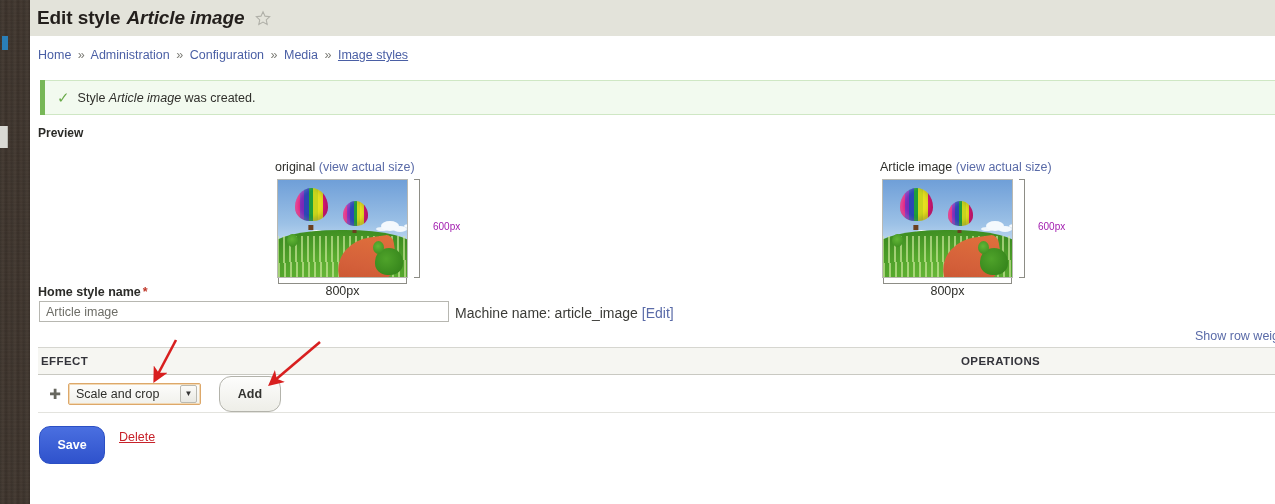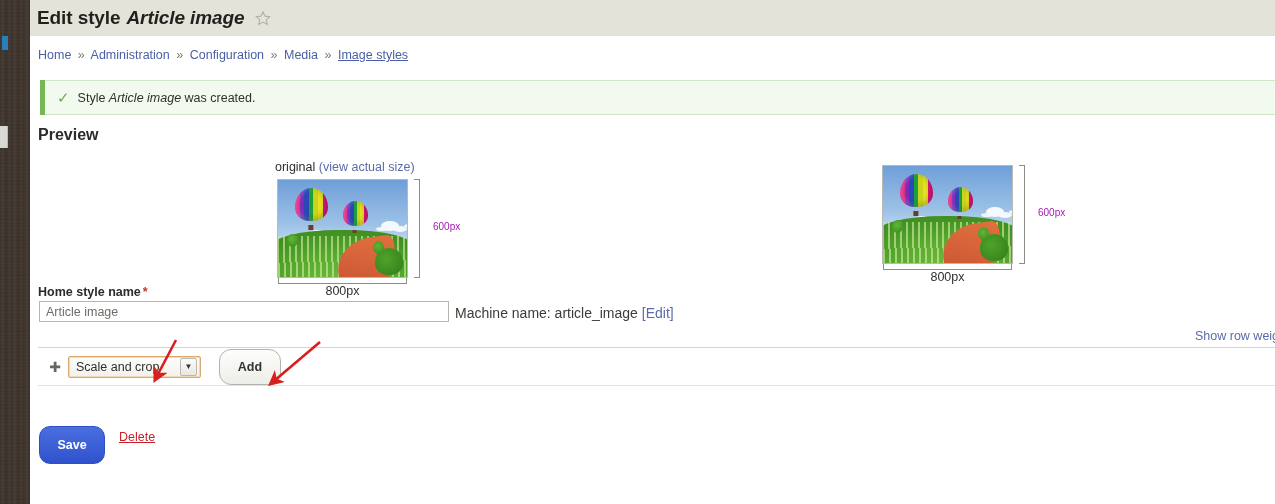--- a/index.html
+++ b/index.html
@@ -75,21 +75,21 @@
   .status-msg .check {
     margin-left: 17px; margin-right: 8px;
     color: #6aab4a; font-size: 15px; line-height: 1;
   }
   .status-msg .txt { font-size: 12.5px; color: #2f2f2b; }
   .status-msg .txt .ital { font-style: italic; }
 
   
   .preview-label {
     position: absolute; left: 38px; top: 126px;
-    font-size: 16px; font-weight: bold; color: #2b2b28;
+    font-size: 12px; font-weight: bold; color: #2b2b28;
   }
   .preview-pane { position: absolute; top: 160px; }
   .preview-pane.left  { left: 240px; }
   .preview-pane.right { left: 845px; }
   .preview-caption {
     font-size: 12.5px; color: #2f2f2b; white-space: nowrap;
     margin-left: 35px;
   }
   .preview-caption a { color: #5a6ba8; text-decoration: none; }
   .img-row { display: flex; align-items: flex-start; margin-top: 5px; }
@@ -353,20 +353,24 @@
         </div>
       </div>
       <div class="dim-bracket-v"></div>
       <div class="dim-label-v">600px</div>
     </div>
     <div class="dim-bracket-h"></div>
     <div class="dim-label-h">800px</div>
   </div>
 
   <div class="preview-pane right">
+    <div class="preview-caption">
+      <span>Article image</span>
+      <a href="#">(view actual size)</a>
+    </div>
     <div class="img-row">
       <div class="img-frame">
         <div class="scene">
           <div class="sky"></div>
           <div class="cloud c1"></div>
           <div class="cloud c2"></div>
           <div class="ground"></div>
           <div class="field-rows"></div>
           <div class="path"></div>
           <div class="bush"></div>
@@ -396,20 +400,24 @@
   <div class="machine-name">
     <span>Machine name: article_image</span>
     <a href="#">[Edit]</a>
   </div>
 
   <div class="row-weights">
     <a href="#">Show row weights</a>
   </div>
 
   <div class="effects-table">
+    <div class="tbl-head">
+      <div class="th effect">EFFECT</div>
+      <div class="th ops">OPERATIONS</div>
+    </div>
     <div class="tbl-row">
       <div class="drag-handle">✚</div>
       <div class="fx-select">
         <span>Scale and crop</span>
         <span class="arrow">▼</span>
       </div>
       <button class="add-btn">Add</button>
     </div>
   </div>
 

